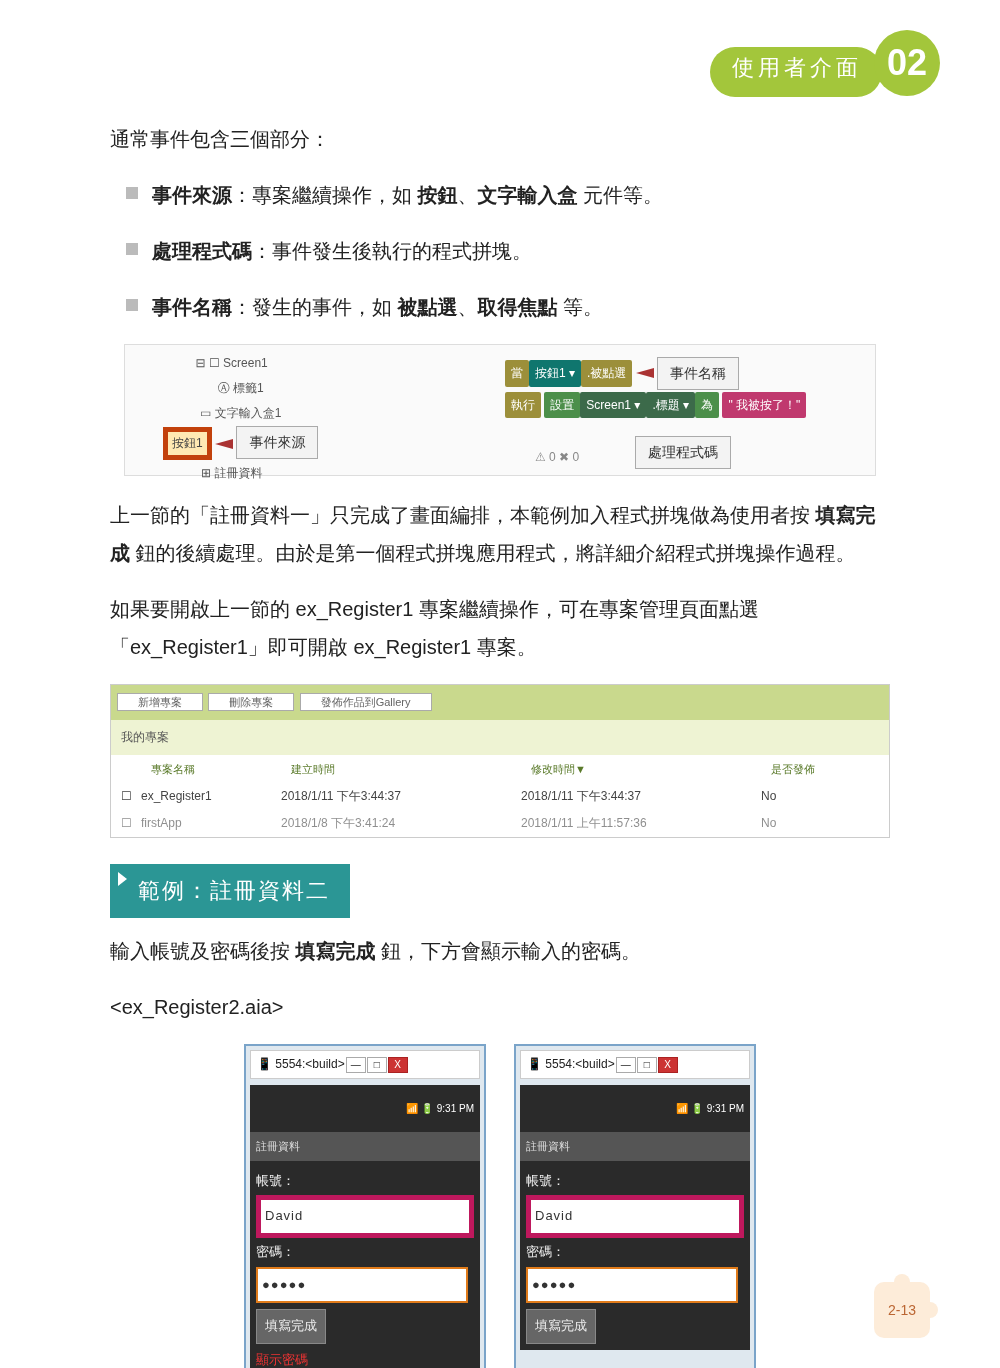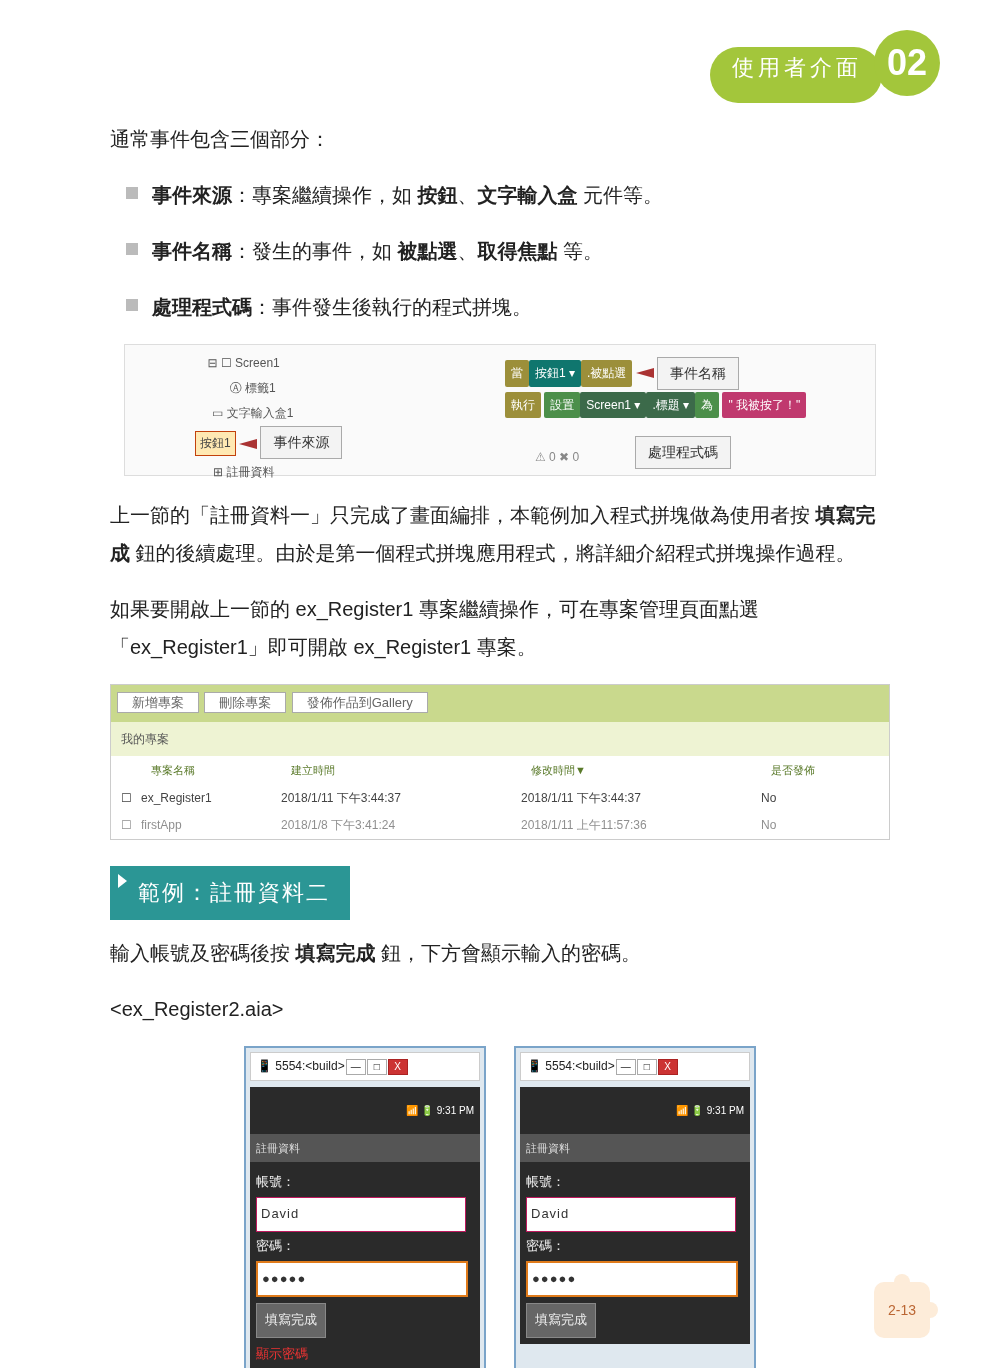--- a/index.html
+++ b/index.html
@@ -1,60 +1,60 @@
 <!DOCTYPE html>
 <html><head>
 <meta charset="utf-8">
 <style>
   body{margin:0;background:#fff;font-family:"Microsoft JhengHei","PingFang TC","Heiti TC",sans-serif;color:#222;}
   .page{width:1000px;height:1368px;position:relative;box-sizing:border-box;padding:0 0 20px 0;}
   .header-badge{position:absolute;right:60px;top:30px;}
-  .hb-pill{display:inline-flex;align-items:center;background:#a3c63b;border-radius:30px 30px 30px 30px;padding:6px 20px 20px 22px;color:#fff;font-size:22px;letter-spacing:4px;}
+  .hb-pill{display:inline-flex;align-items:center;background:#a3c63b;border-radius:30px 30px 30px 30px;padding:6px 20px 14px 22px;color:#fff;font-size:22px;letter-spacing:4px;}
   .hb-num{display:inline-flex;align-items:center;justify-content:center;width:66px;height:66px;border-radius:50%;background:#a3c63b;color:#fff;font-size:36px;font-weight:700;margin-left:-8px;font-family:Arial;}
   .content{padding:120px 110px 0 110px;line-height:1.9;font-size:20px;}
   .p{margin:0 0 18px 0;}
   .bullet{display:flex;margin:0 0 18px 16px;}
   .sq{width:12px;height:12px;background:#bbb;margin-top:11px;margin-right:14px;flex-shrink:0;}
   .b{font-weight:700;}
   .fig1{width:750px;margin:0 auto 20px;border:1px solid #ddd;position:relative;height:130px;background:#fafafa;}
   .tree{position:absolute;left:20px;top:6px;font-size:12px;color:#555;text-align:center;}
   .tree div{padding:1px 0;}
   .tree .ind1{margin-left:18px;}
-  .btn-hl{background:#ffe9b3;border:1px solid #c2410c;padding:0 4px;display:inline-block;font-size:12px;color:#444;margin-left:32px;}
+  .btn-hl{background:#ffe9b3;border:5px solid #c2410c;padding:0 4px;display:inline-block;font-size:12px;color:#444;}
   .lbl-box{display:inline-block;border:1px solid #aaa;background:#f3f3f3;padding:2px 12px;font-size:14px;color:#333;}
   .arrow-l{display:inline-block;width:0;height:0;border-top:5px solid transparent;border-bottom:5px solid transparent;border-right:18px solid #a33;vertical-align:middle;}
   .blocks{position:absolute;left:380px;top:12px;}
   .blk-row{display:flex;align-items:center;font-size:12px;color:#fff;margin-bottom:2px;}
   .blk{padding:2px 6px;border-radius:2px;}
   .c-olive{background:#9c8f3a;}
   .c-green{background:#4c8f4a;}
   .c-teal{background:#3c6a4a;}
   .c-pink{background:#c0396e;}
   .triangles{position:absolute;left:410px;bottom:6px;font-size:12px;color:#888;}
   .p2{margin:0 0 18px 0;}
   .proj-panel{border:1px solid #ccc;margin:12px 0 22px;font-size:12px;}
   .proj-top{background:#c9d98d;padding:6px;}
-  .pbtn{border:1px solid #aaa;background:#fff;padding:2px 14px;margin-right:2px;font-size:13px;color:#666;}
+  .pbtn{border:1px solid #aaa;background:#fff;padding:2px 20px;margin-right:2px;font-size:11px;color:#666;}
   .proj-sub{background:#eef3d3;padding:6px 10px;color:#555;}
   .proj-head{display:flex;padding:4px 10px;background:#fff;color:#5a7a2a;font-size:11px;}
   .col1{width:140px;}.col2{width:240px;}.col3{width:240px;}.col4{width:80px;}
   .proj-row{display:flex;padding:2px 10px;color:#444;font-size:12px;}
   .proj-row .chk{width:20px;}
   .tag-bar{background:#2b9695;color:#fff;display:inline-block;padding:6px 20px 6px 28px;font-size:22px;letter-spacing:2px;margin:4px 0 14px;position:relative;}
   .tag-bar:before{content:"";position:absolute;left:8px;top:8px;width:0;height:0;border-left:9px solid #fff;border-top:7px solid transparent;border-bottom:7px solid transparent;}
   .phones{display:flex;justify-content:center;gap:28px;margin:12px 0 26px;}
   .phone{border:2px solid #7aa4c9;width:230px;background:#dfe8ef;padding:4px;}
   .ph-title{background:#fff;border:1px solid #ccc;font-size:12px;padding:2px 6px;display:flex;align-items:center;}
   .wbtns span{display:inline-block;width:18px;height:14px;border:1px solid #aaa;margin-left:1px;font-size:10px;text-align:center;line-height:14px;}
   .ph-status{background:#2a2a2a;color:#fff;font-size:10px;text-align:right;padding:14px 6px;margin-top:6px;}
   .ph-bar{background:#555;color:#ddd;font-size:11px;padding:4px 6px;}
   .ph-body{background:#2a2a2a;padding:6px;}
   .ph-body label{color:#eee;font-size:13px;display:block;margin:2px 0 2px;}
   .ph-inp{background:#fff;border:2px solid #e07b1a;padding:4px;font-size:13px;width:200px;color:#333;letter-spacing:1px;}
-  .ph-inp.plain{border:1px solid #be185d;}
+  .ph-inp.plain{border:5px solid #be185d;}
   .ph-btn{background:#666;color:#eee;border:1px solid #888;padding:4px 8px;font-size:13px;margin-top:6px;display:inline-block;}
   .ph-out{color:#e33;font-size:13px;margin-top:4px;}
   .ph-out.circ{border:2px solid #d33;border-radius:14px;display:inline-block;padding:0 8px;}
   .pagefoot{position:absolute;right:70px;bottom:30px;}
   .puz{width:56px;height:56px;background:#fdecd9;border-radius:10px;position:relative;display:flex;align-items:center;justify-content:center;color:#bb6633;font-size:14px;}
   .puz:before,.puz:after{content:"";position:absolute;width:16px;height:16px;background:#fdecd9;border-radius:50%;}
   .puz:before{top:-8px;left:20px;}
   .puz:after{right:-8px;top:20px;}
   .a-label{position:absolute;}
 </style>
@@ -68,25 +68,25 @@
 
   <div class="content">
     <p class="p">通常事件包含三個部分：</p>
 
     <div class="bullet">
         <div class="sq"></div>
         <div><span class="b">事件來源</span><span>：專案繼續操作，如 </span><span class="b">按鈕</span><span>、</span><span class="b">文字輸入盒</span><span> 元件等。</span></div>
       </div>
     <div class="bullet">
         <div class="sq"></div>
-        <div><span class="b">事件名稱</span><span>：發生的事件，如 </span><span class="b">被點選</span><span>、</span><span class="b">取得焦點</span><span> 等。</span></div>
+        <div><span class="b">處理程式碼</span><span>：事件發生後執行的程式拼塊。</span></div>
       </div>
     <div class="bullet">
         <div class="sq"></div>
-        <div><span class="b">處理程式碼</span><span>：事件發生後執行的程式拼塊。</span></div>
+        <div><span class="b">事件名稱</span><span>：發生的事件，如 </span><span class="b">被點選</span><span>、</span><span class="b">取得焦點</span><span> 等。</span></div>
       </div>
 
     <div class="fig1">
       <div class="tree">
         <div>⊟ ☐ <span>Screen1</span></div>
         <div class="ind1">Ⓐ <span>標籤1</span></div>
         <div class="ind1">▭ <span>文字輸入盒1</span></div>
         <div class="ind1"><span class="btn-hl">按鈕1</span> <span class="arrow-l"></span> <span class="lbl-box">事件來源</span></div>
         <div>⊞ <span>註冊資料</span></div>
       </div>

